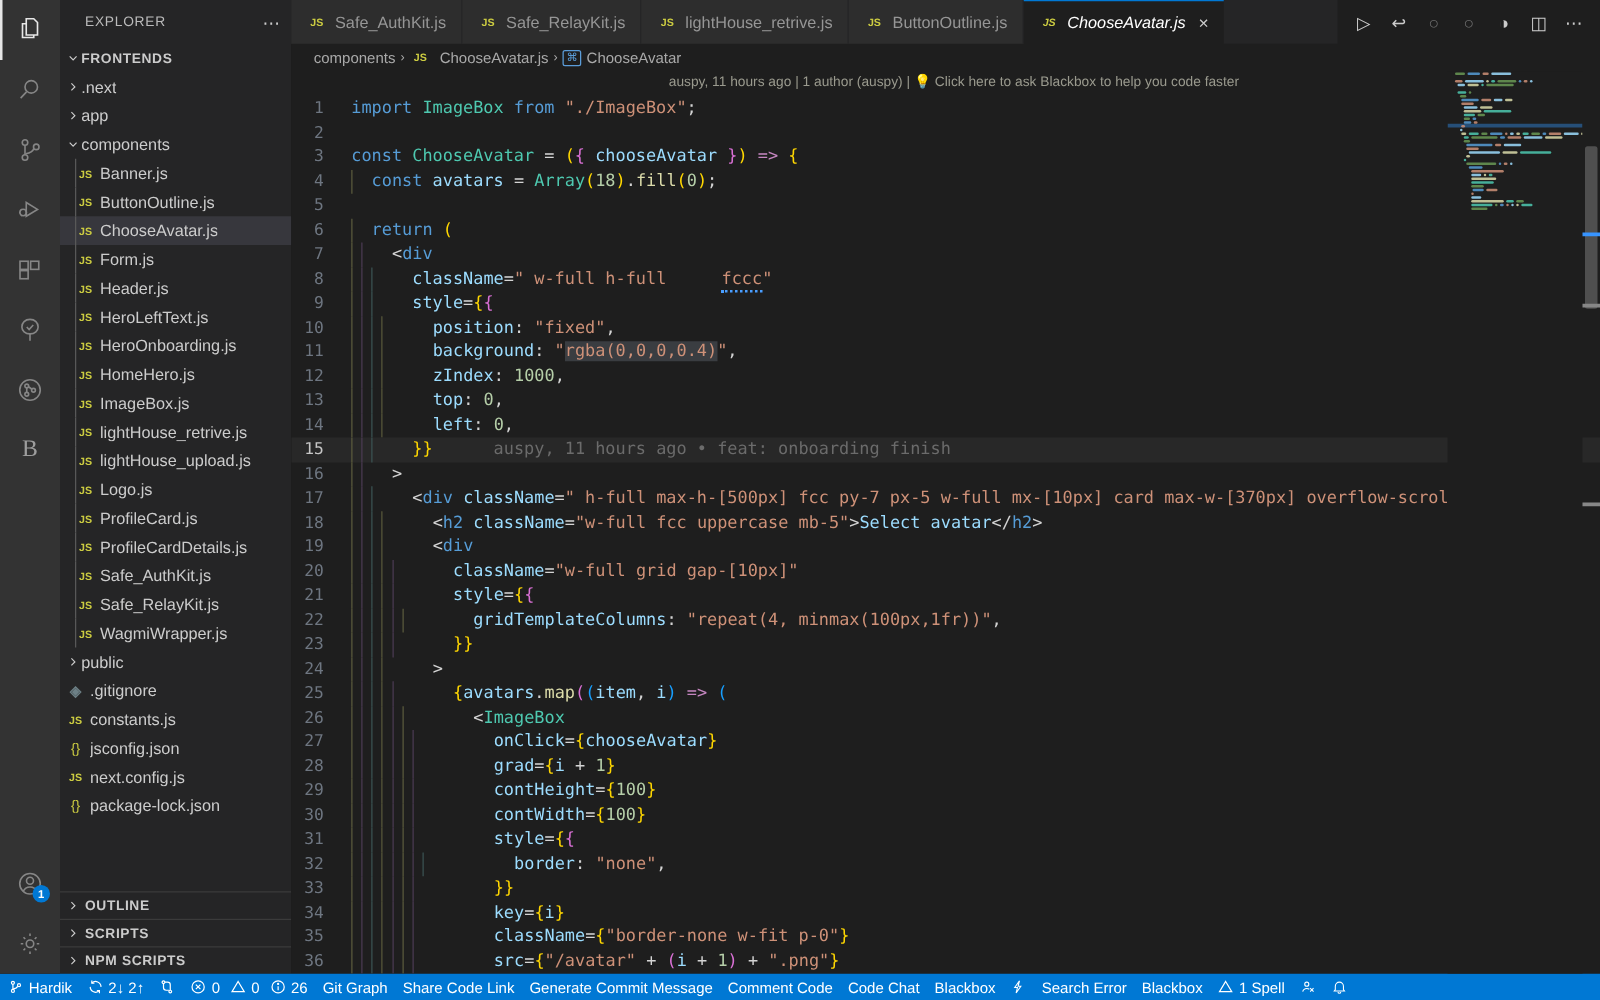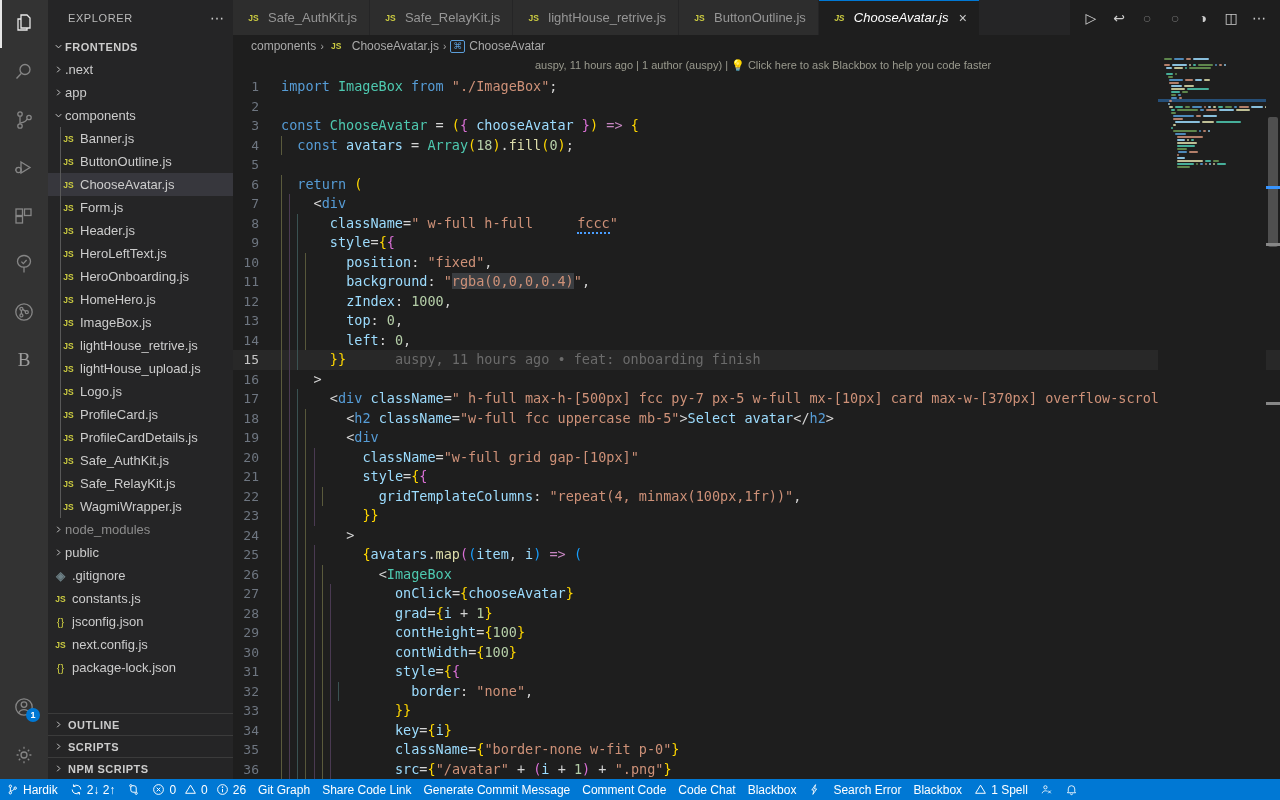--- a/index.html
+++ b/index.html
@@ -366,28 +366,20 @@
             </div>
             <div class="row" style="padding-left: 12px;">
               <span class="indent-guide" style="left: 12px;"></span>
               <span class="fi js">JS</span>
               <span class="row-label">Safe_RelayKit.js</span>
             </div>
             <div class="row" style="padding-left: 12px;">
               <span class="indent-guide" style="left: 12px;"></span>
               <span class="fi js">JS</span>
               <span class="row-label">WagmiWrapper.js</span>
-            </div>
-            <div class="row dim" style="padding-left: 4px;">
-              <span class="twisty">
-                <svg width="11" height="11" viewBox="0 0 16 16" fill="none" stroke="currentColor" stroke-width="1.4">
-                  <path d="M6 4l4 4-4 4"></path>
-                </svg>
-              </span>
-              <span class="row-label">node_modules</span>
             </div>
             <div class="row" style="padding-left: 4px;">
               <span class="twisty">
                 <svg width="11" height="11" viewBox="0 0 16 16" fill="none" stroke="currentColor" stroke-width="1.4">
                   <path d="M6 4l4 4-4 4"></path>
                 </svg>
               </span>
               <span class="row-label">public</span>
             </div>
             <div class="row" style="padding-left: 4px;">

